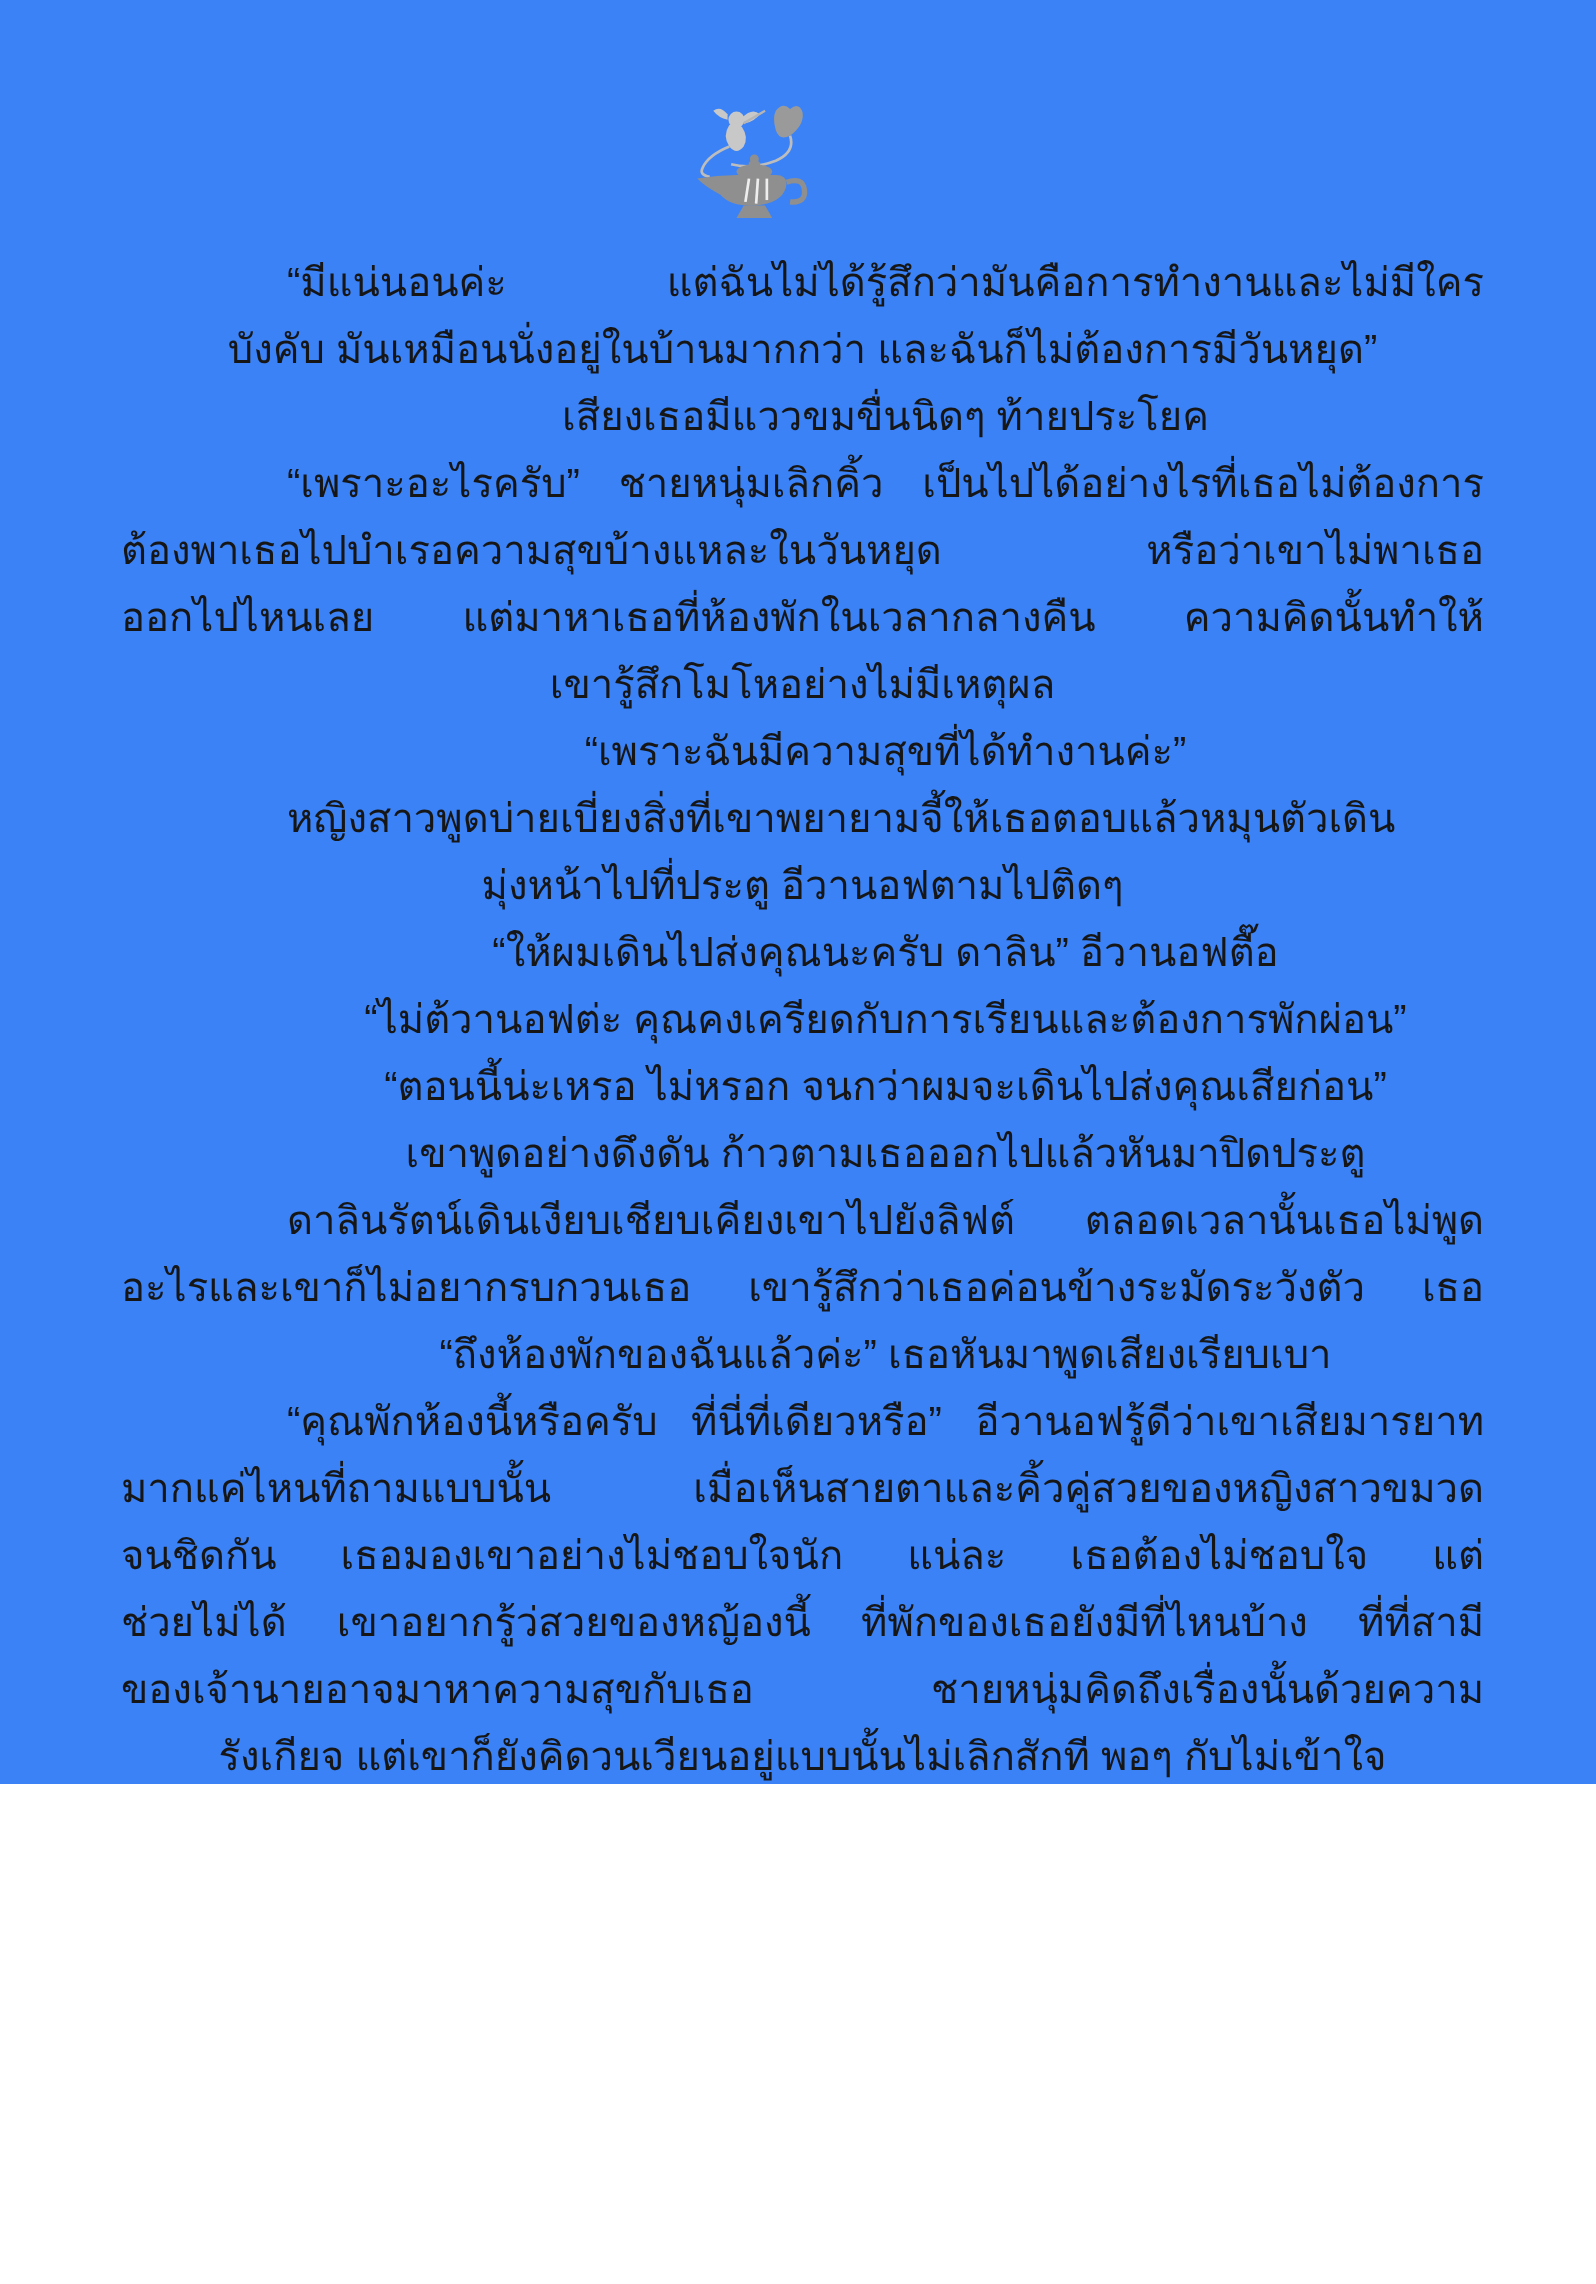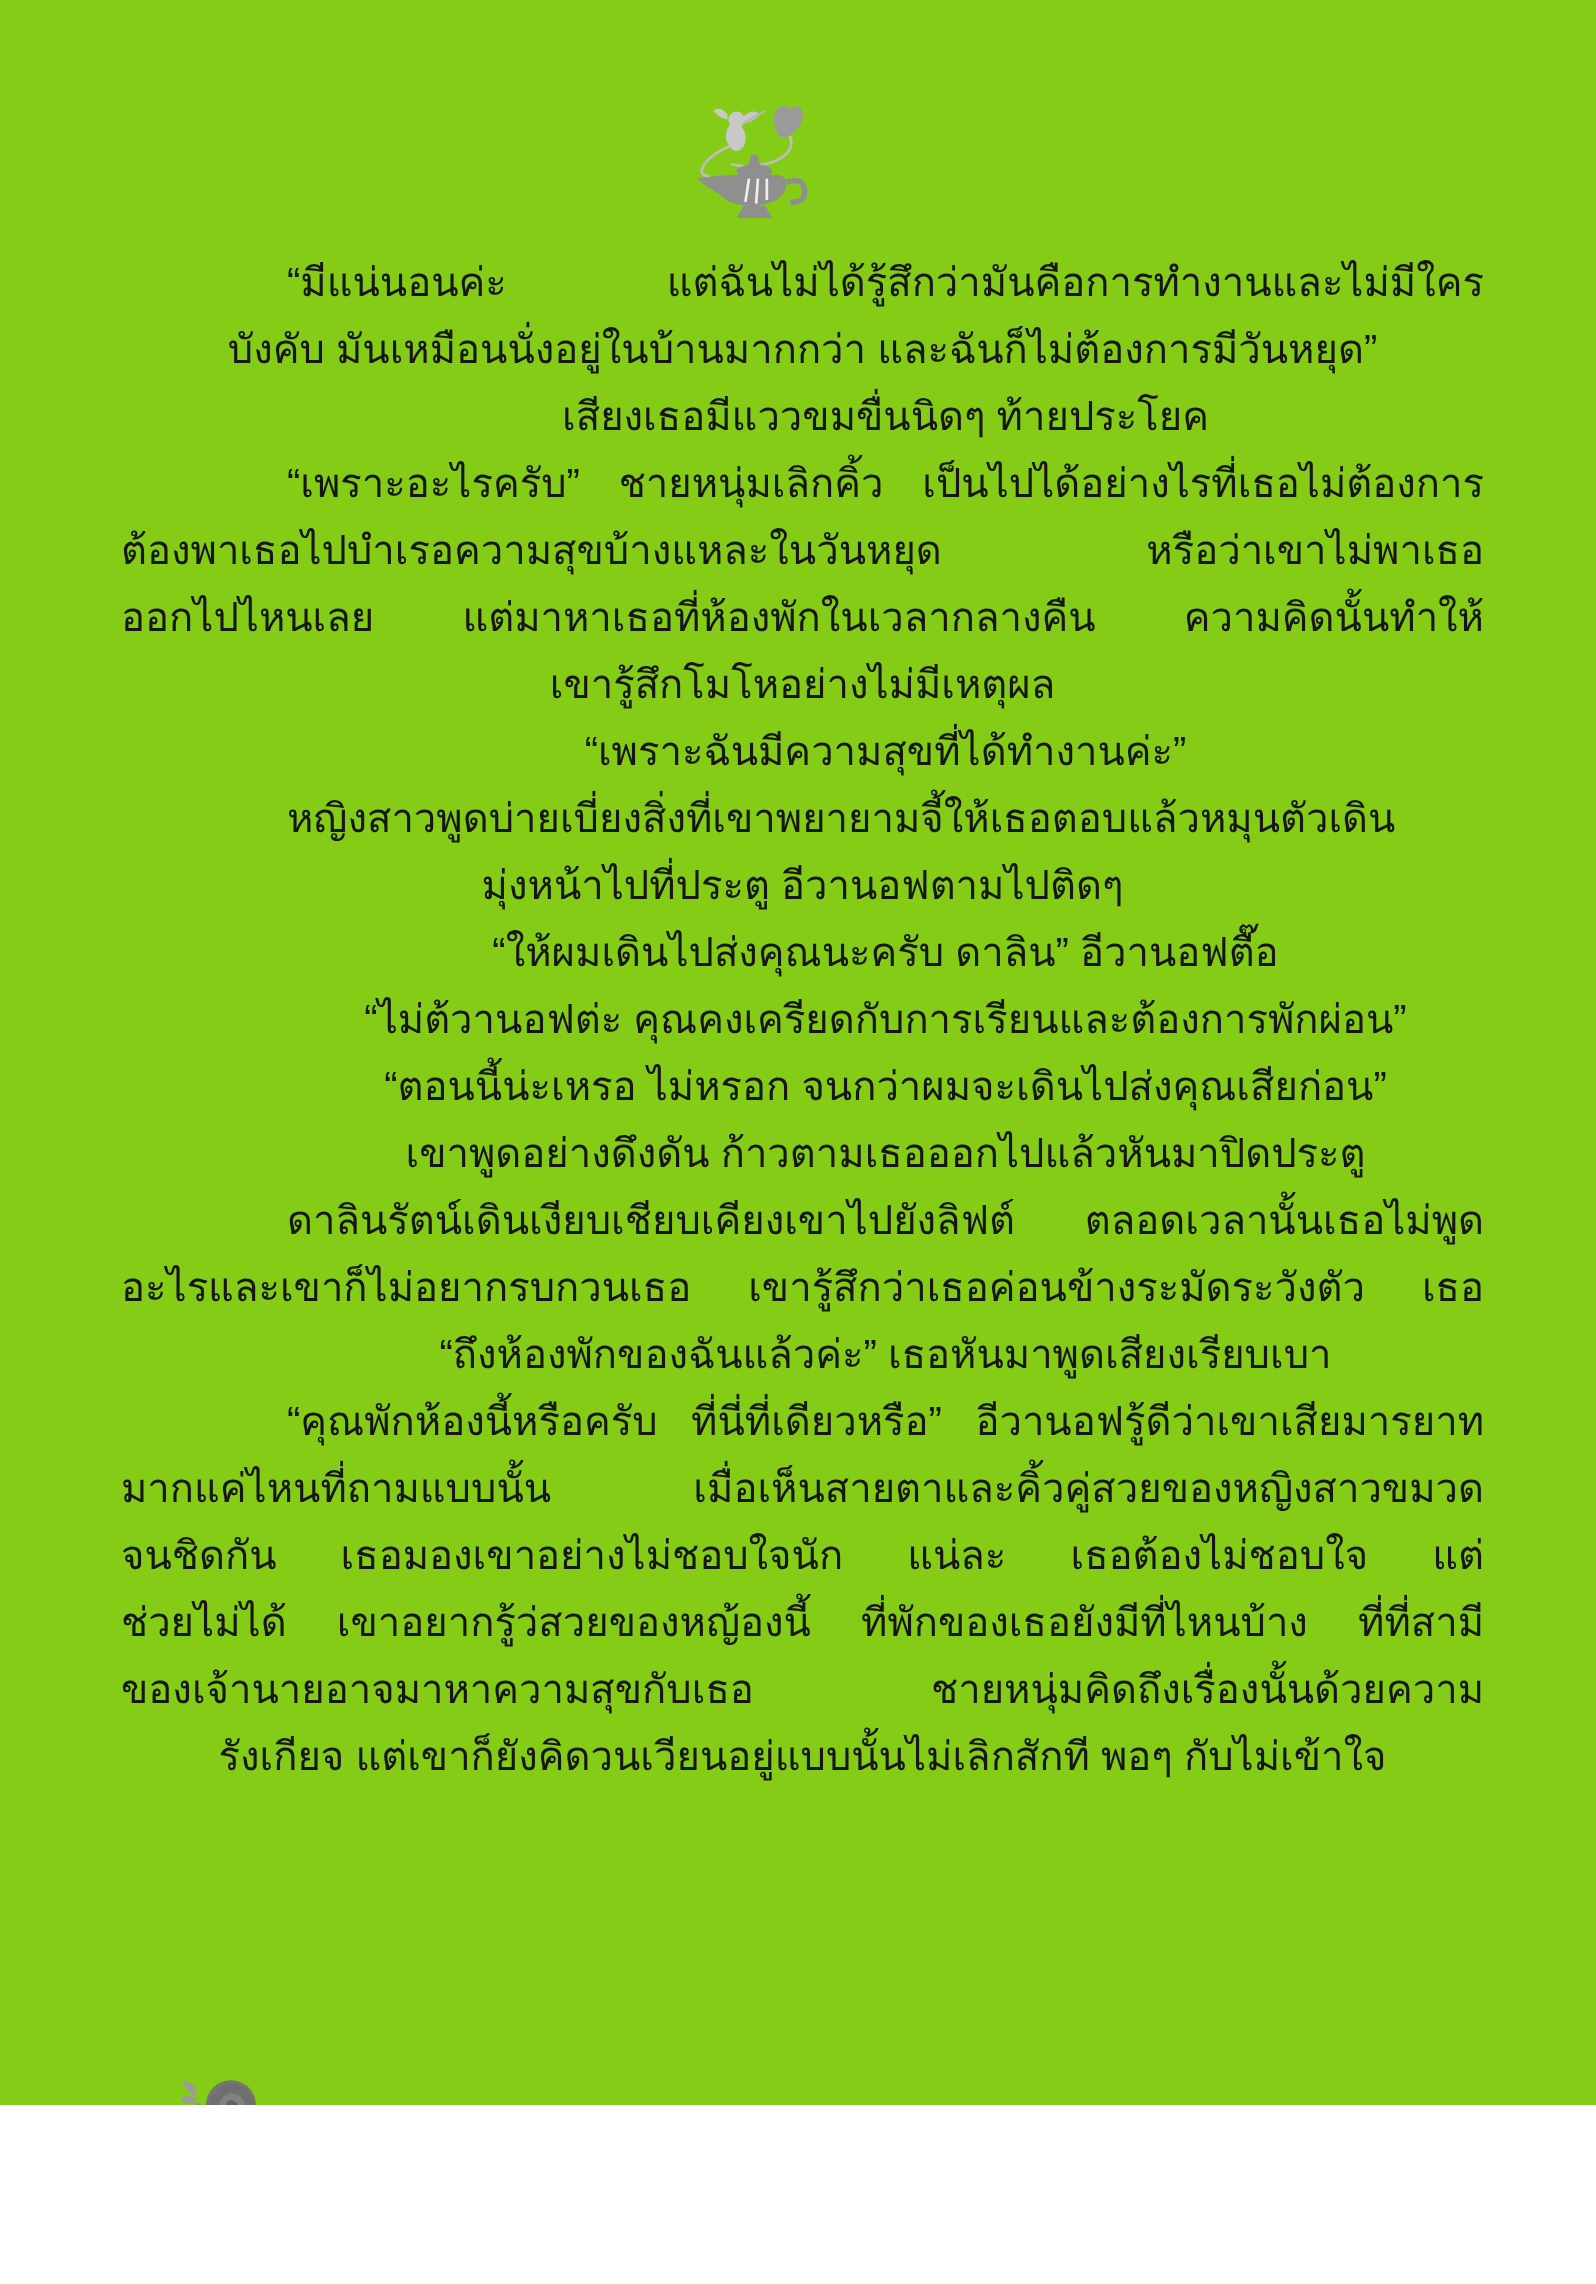--- a/index.html
+++ b/index.html
@@ -1,19 +1,19 @@
 <!DOCTYPE html>
 <html lang="th" style="font-size:14.3px"><head>
 <meta charset="utf-8">
 <style>
   html,body{margin:0;padding:0;background:#ffffff;}
   .page{
     position:relative;
-    width:1597px;height:2105px;
-    background:#84cc16;
+    width:1597px;height:1784px;
+    background:#3b82f6;
     overflow:hidden;
     font-family:"Liberation Sans", sans-serif;
     color:#1c1c1c;
   }
   .top-ornament{
     position:absolute;left:690px;top:100px;width:143px;height:134px;
   }
   .text-block{
     position:absolute;left:121px;top:249px;width:1363px;
   }

